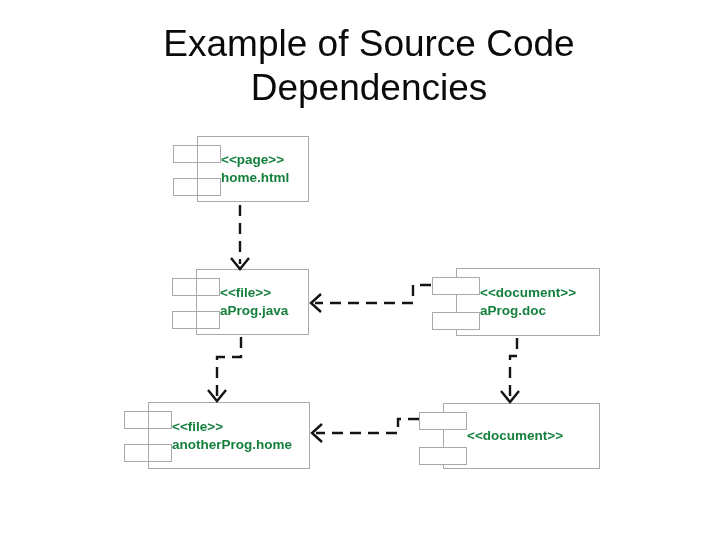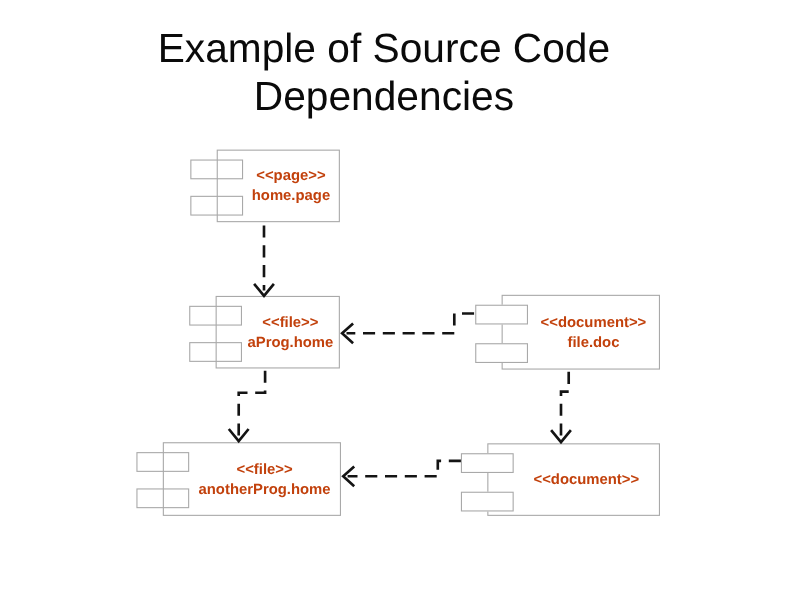--- a/index.html
+++ b/index.html
@@ -7,46 +7,46 @@
     position: relative;
     width: 720px;
     height: 540px;
     background: #ffffff;
     font-family: "Liberation Sans", sans-serif;
     overflow: hidden;
   }
   .title {
     position: absolute;
     top: 22px;
-    left: 94px;
+    left: 114px;
     width: 510px;
     text-align: center;
     font-size: 37px;
     line-height: 1.18;
     font-weight: 400;
     color: #0a0a0a;
     letter-spacing: 0px;
   }
   
   .component {
     position: absolute;
     border: 1.5px solid #a9a9a9;
     background: transparent;
     box-sizing: border-box;
   }
   .component .label {
     position: absolute;
     left: 23px; right: 0; top: 0; bottom: 0;
     display: flex;
     flex-direction: column;
-    align-items: center;
+    align-items: flex-start;
     justify-content: center;
     font-size: 13.5px;
     font-weight: 700;
-    color: #c2410c;
+    color: #15803d;
     line-height: 18px;
     white-space: nowrap;
   }
   .tab {
     position: absolute;
     left: -25px;
     width: 48px;
     height: 18px;
     border: 1.5px solid #a9a9a9;
     box-sizing: border-box;
@@ -75,39 +75,39 @@
 
 <div class="slide">
 
   <div class="title">Example of Source Code Dependencies</div>
 
   <div class="component c-home">
     <div class="tab t1"></div>
     <div class="tab t2"></div>
     <div class="label">
       <span>&lt;&lt;page&gt;&gt;</span>
-      <span>home.page</span>
+      <span>home.html</span>
     </div>
   </div>
 
   <div class="component c-aprogjava">
     <div class="tab t1"></div>
     <div class="tab t2"></div>
     <div class="label">
       <span>&lt;&lt;file&gt;&gt;</span>
-      <span>aProg.home</span>
+      <span>aProg.java</span>
     </div>
   </div>
 
   <div class="component c-aprogdoc">
     <div class="tab t1 opaque"></div>
     <div class="tab t2 opaque"></div>
     <div class="label">
       <span>&lt;&lt;document&gt;&gt;</span>
-      <span>file.doc</span>
+      <span>aProg.doc</span>
     </div>
   </div>
 
   <div class="component c-anotherjava">
     <div class="tab t1"></div>
     <div class="tab t2"></div>
     <div class="label">
       <span>&lt;&lt;file&gt;&gt;</span>
       <span>anotherProg.home</span>
     </div>

